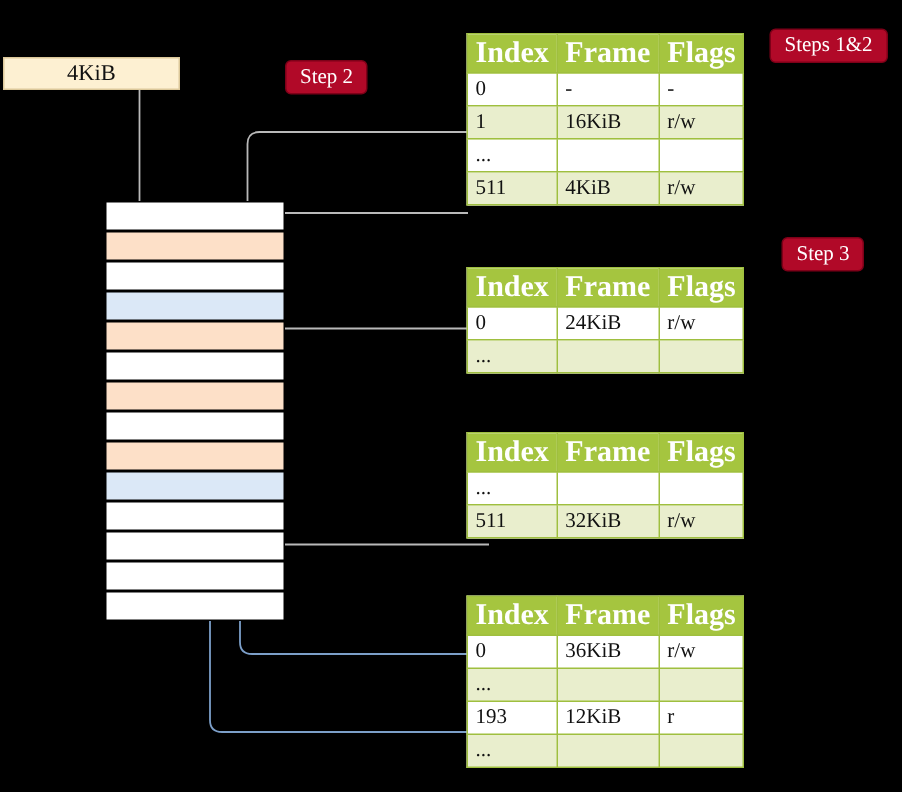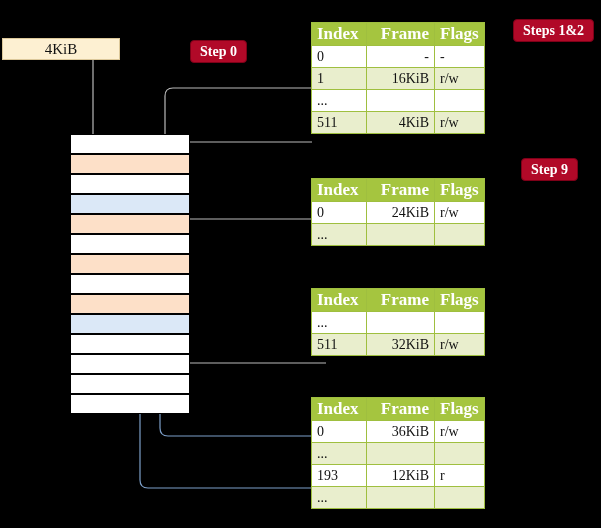--- a/index.html
+++ b/index.html
@@ -12,40 +12,40 @@
 
   
   .kib-box{position:absolute;left:2px;top:38px;width:118px;height:22px;
            background:#fdf0d2;border:1px solid #dcc89a;
            display:flex;align-items:center;justify-content:center;
            font-size:15px;color:#111;box-sizing:border-box;}
 
   
   .badge{position:absolute;background:#b10928;color:#fff;font-size:14px;
          border-radius:4px;padding:2px 9px;white-space:nowrap;
-         border:1px solid #7e0018;line-height:17px;font-weight:bold;}
+         border:1px solid #7e0018;line-height:17px;}
 
   
   .mem{position:absolute;left:70px;top:134px;width:120px;height:280px;}
   .mem .row{position:absolute;left:0;width:120px;height:20px;
             border:1px solid #000;box-sizing:border-box;background:#fff;}
   .mem .row.orange{background:#fde0c8;}
   .mem .row.blue{background:#dbe8f7;}
 
   
   .ptable{position:absolute;border-collapse:collapse;font-size:14px;
           background:#fff;}
   .ptable td,.ptable th{border:1px solid #9fbf3f;padding:1px 5px;
           text-align:left;font-weight:normal;height:22px;box-sizing:border-box;
           vertical-align:middle;}
-  .ptable th{background:#a5c53f;color:#fff;font-weight:bold;font-size:17px;}
+  .ptable th{background:#a5c53f;color:#fff;font-weight:bold;font-size:20px;}
   .ptable tr.alt td{background:#e9eecd;}
   .ptable td.hl{background:#f5f59a;}
   .ptable .c-index{width:55px;}
-  .ptable .c-frame{width:68px;text-align:right;}
+  .ptable .c-frame{width:68px;}
   .ptable .c-flags{width:50px;}
 </style>
 </head>
 <body>
 
 <div class="stage">
 
   <svg class="wires" viewBox="0 0 601 528" xmlns="http://www.w3.org/2000/svg">
     <defs>
       <marker id="agray" markerWidth="8" markerHeight="8" refX="4" refY="6" orient="auto" markerUnits="userSpaceOnUse">
@@ -72,27 +72,27 @@
 
       <path d="M312,488 L148,488 Q140,488 140,480 L140,215" marker-end="url(#ablue)"></path>
     </g>
   </svg>
 
   <div class="kib-box">
     <span>4KiB</span>
   </div>
 
   <div class="badge" style="left:190px;top:40px;">
-    <span>Step 0</span>
+    <span>Step 2</span>
   </div>
   <div class="badge" style="left:513px;top:19px;">
     <span>Steps 1&amp;2</span>
   </div>
   <div class="badge" style="left:521px;top:158px;">
-    <span>Step 9</span>
+    <span>Step 3</span>
   </div>
 
   <div class="mem" id="memcol">
       <div class="row" style="top: 0px;"></div>
       <div class="row orange" style="top: 20px;"></div>
       <div class="row" style="top: 40px;"></div>
       <div class="row blue" style="top: 60px;"></div>
       <div class="row orange" style="top: 80px;"></div>
       <div class="row" style="top: 100px;"></div>
       <div class="row orange" style="top: 120px;"></div>

